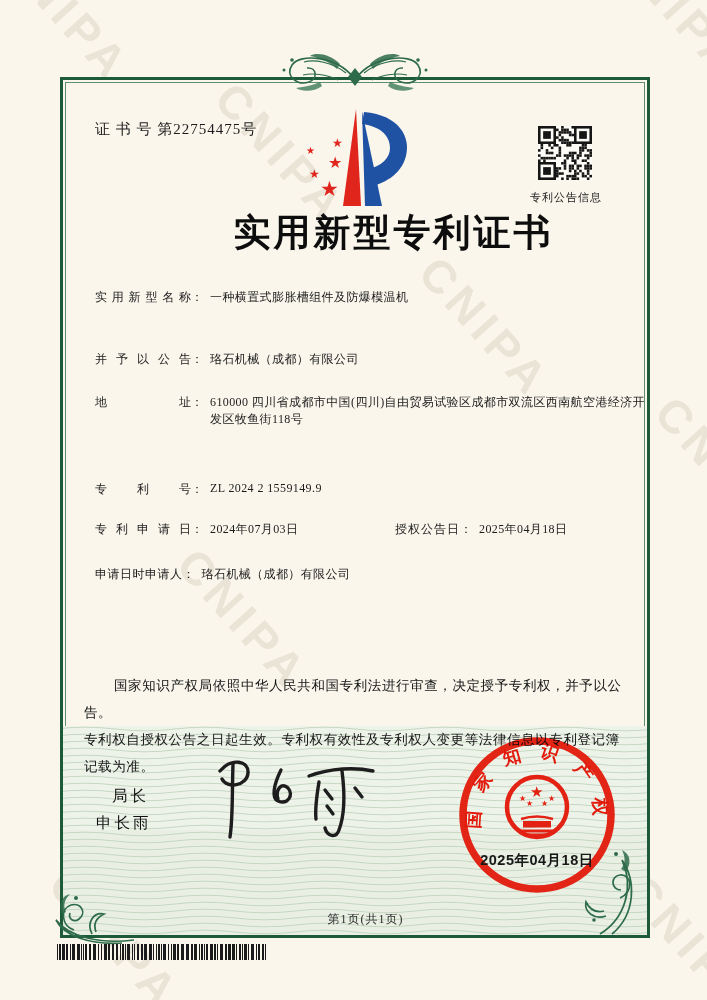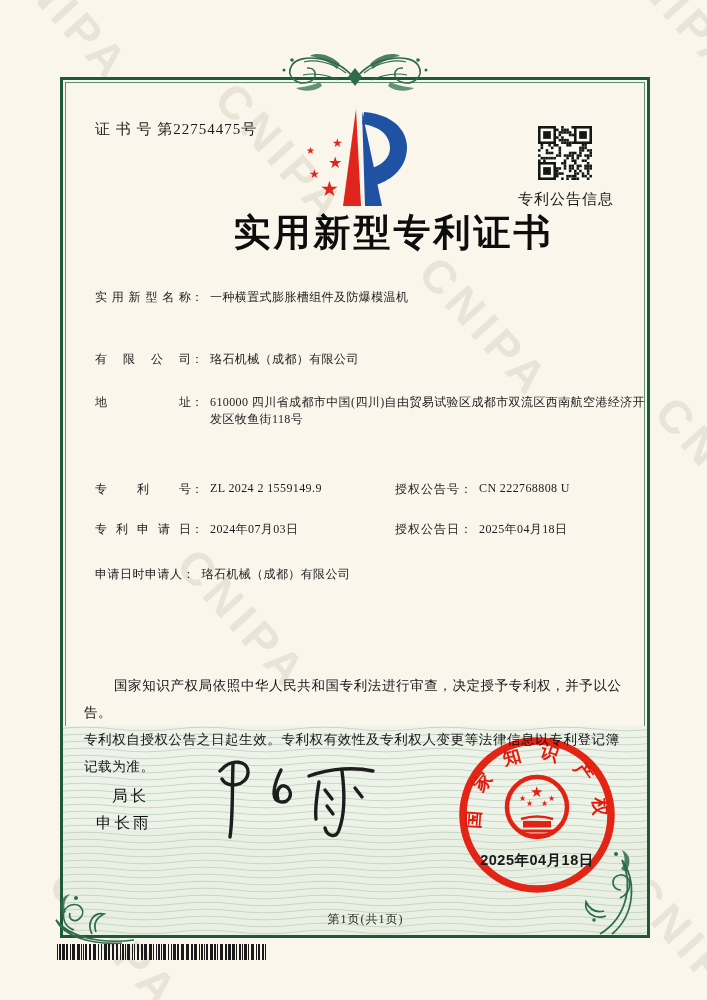--- a/index.html
+++ b/index.html
@@ -34,21 +34,21 @@
   .frame::after{
     content:"";position:absolute;left:2px;top:2px;right:2px;bottom:2px;
     border:1px solid var(--inner-green);
   }
   .wave-zone{position:absolute;left:63px;top:726px;width:584px;height:209px;z-index:1;}
   .content{position:absolute;left:0;top:0;width:671px;height:1000px;z-index:2;}
   .cert-no{position:absolute;left:95px;top:120px;font-size:15px;letter-spacing:1px;}
   .logo{position:absolute;left:294px;top:104px;}
   .qr{position:absolute;left:538px;top:126px;}
   .qr-caption{position:absolute;left:516px;top:190px;width:100px;text-align:center;
-    font-size:15px;letter-spacing:1px;color:#1a1a1a;}
+    font-size:11px;letter-spacing:1px;color:#1a1a1a;}
   .title{position:absolute;left:0;top:208px;width:707px;text-align:center;
     font-size:37px;font-weight:700;letter-spacing:3px;color:#0d0d0d;margin-left:40px;}
   .row{position:absolute;left:95px;font-size:12px;white-space:nowrap;}
   .lab{display:inline-block;width:96px;text-align:justify;text-align-last:justify;vertical-align:top;}
   .lab-compact{display:inline-block;letter-spacing:0.5px;vertical-align:top;}
   .colon{display:inline-block;margin-right:7px;vertical-align:top;}
   .val{letter-spacing:0.4px;}
   .val-wrap{display:inline-block;width:438px;white-space:normal;line-height:17px;vertical-align:top;letter-spacing:0.4px;}
   .rcol{position:absolute;left:300px;top:0;}
   .rlab{display:inline-block;letter-spacing:1px;vertical-align:top;}
@@ -330,33 +330,30 @@
     </svg>
     <div class="qr-caption">专利公告信息</div>
 
     <div class="title">实用新型专利证书</div>
 
     <div class="row" style="top:289px">
       <span class="lab">实用新型名称</span><span class="colon">：</span><span class="val">一种横置式膨胀槽组件及防爆模温机</span>
     </div>
 
     <div class="row" style="top:351px">
-      <span class="lab">有限公司</span><span class="colon">：</span><span class="val">珞石机械（成都）有限公司</span>
+      <span class="lab">并予以公告</span><span class="colon">：</span><span class="val">珞石机械（成都）有限公司</span>
     </div>
 
     <div class="row" style="top:394px">
       <span class="lab">地址</span><span class="colon">：</span><span class="val-wrap">610000 四川省成都市中国(四川)自由贸易试验区成都市双流区西南航空港经济开发区牧鱼街118号</span>
     </div>
 
 
     <div class="row" style="top:481px">
       <span class="lab">专利号</span><span class="colon">：</span><span class="val">ZL 2024 2 1559149.9</span>
-      <span class="rcol">
-        <span class="rlab">授权公告号</span><span class="colon">：</span><span class="val">CN 222768808 U</span>
-      </span>
     </div>
 
     <div class="row" style="top:521px">
       <span class="lab">专利申请日</span><span class="colon">：</span><span class="val">2024年07月03日</span>
       <span class="rcol">
         <span class="rlab">授权公告日</span><span class="colon">：</span><span class="val">2025年04月18日</span>
       </span>
     </div>
 
     <div class="row" style="top:566px">

